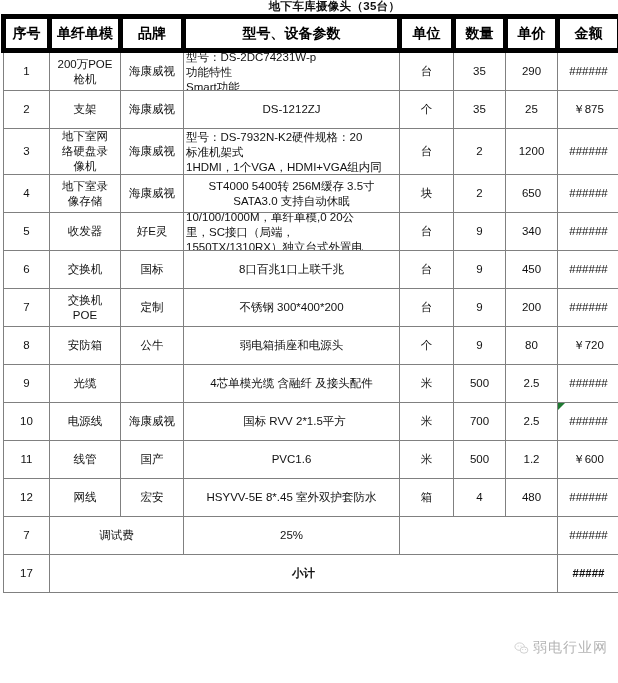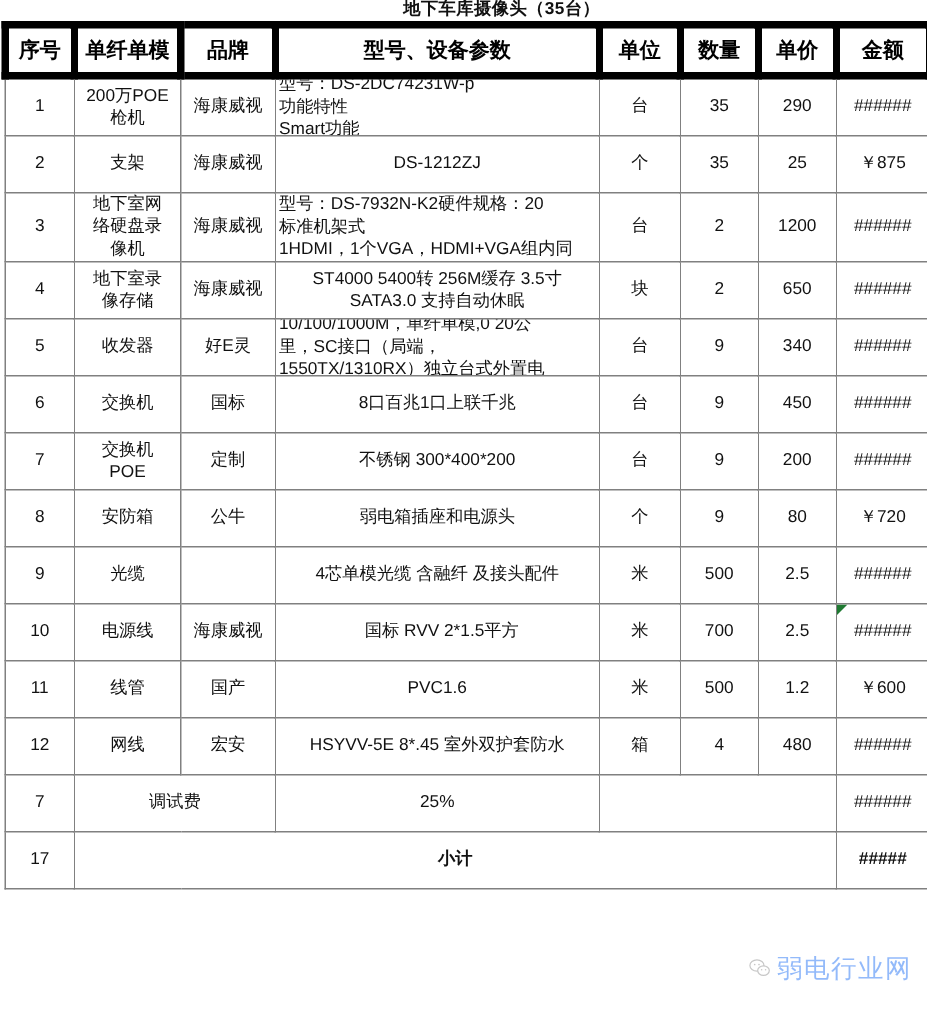--- a/index.html
+++ b/index.html
@@ -112,22 +112,22 @@
     position: absolute;
     right: 10px;
     bottom: 26px;
     display: flex;
     align-items: center;
     gap: 4px;
     opacity: 0.55;
     pointer-events: none;
   }
   .watermark .wm-text {
-    font-size: 17px;
-    color: #3b82f6;
+    font-size: 14px;
+    color: #737373;
     font-family: Liberation Sans, sans-serif;
     letter-spacing: 1px;
   }
   .wm-logo { width: 15px; height: 15px; }
 </style>
 </head>
 <body>
 
 <div id="sheet">
 

